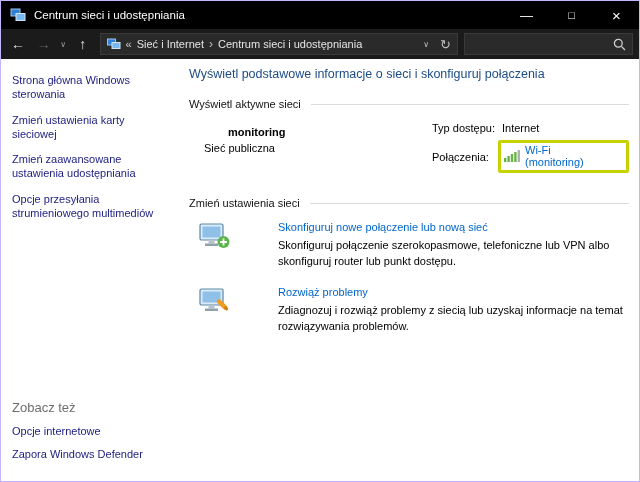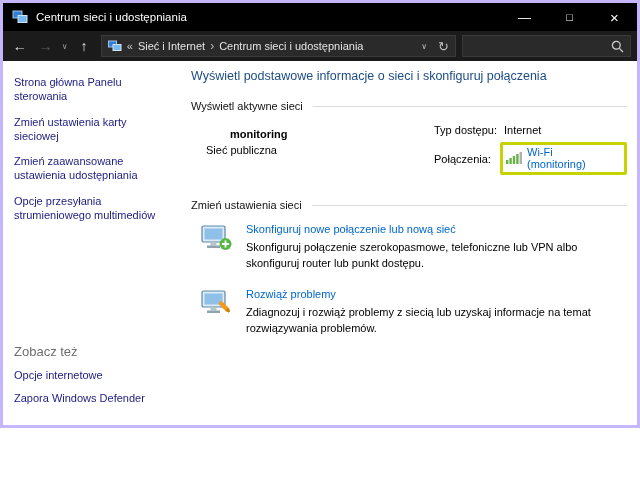--- a/index.html
+++ b/index.html
@@ -1,17 +1,17 @@
 <!DOCTYPE html>
 <html><head>
 <meta charset="utf-8">
 <style>
   * { margin:0; padding:0; box-sizing:border-box; }
   html,body { width:640px; height:482px; font-family:"Liberation Sans", sans-serif; background:#fff; }
-  .window { position:relative; width:640px; height:428px; border:3px solid #c4b5fd; background:#1d4ed8; overflow:hidden; }
+  .window { position:relative; width:640px; height:482px; border:1px solid #c4b5fd; background:#1d4ed8; overflow:hidden; }
 
   
   .titlebar { height:28px; background:#000; display:flex; align-items:center; color:#fff; }
   .app-icon { margin-left:9px; display:flex; align-items:center; }
   .titlebar .title { font-size:11.5px; margin-left:8px; white-space:nowrap; }
   .win-btns { margin-left:auto; display:flex; height:100%; }
   .win-btn { width:45px; height:100%; display:flex; align-items:center; justify-content:center; color:#fff; font-size:12px; cursor:default; }
   .win-btn.min { font-size:13px; }
   .win-btn.max { font-size:11px; }
   .win-btn.close { font-size:15px; }
@@ -51,21 +51,21 @@
   .net-row { display:flex; margin-left:15px; margin-bottom:18px; }
   .net-left { width:228px; flex:none; }
   .net-name { font-weight:bold; margin-top:4px; margin-bottom:4px;padding-left:24px; }
   .net-right { flex:1; }
   .kv { display:flex; align-items:center; margin-bottom:6px; }
   .k { width:70px; flex:none; }
   .highlight-box { display:inline-flex; align-items:center; gap:5px; border:3px solid #c6d300; border-radius:2px; padding:1px 15px 2px 3px; margin-left:-4px; }
 
   .link { color:#0066cc; text-decoration:none; cursor:pointer; }
 
-  .task { display:flex; margin-left:9px; margin-bottom:16px; margin-top:4px; }
+  .task { display:flex; margin-left:9px; margin-bottom:16px; margin-top:4px;gap:34px; }
   .task-icon { width:34px; flex:none; margin-right:12px; padding-top:1px; }
   .task-title { display:inline-block; margin-bottom:5px; }
   .task-desc { line-height:1.45; max-width:392px; }
 </style>
 </head>
 <body>
 
 <div class="window">
 
   <div class="titlebar">
@@ -113,21 +113,21 @@
           <circle cx="5.3" cy="5.3" r="3.9" fill="none" stroke="#cfcfcf" stroke-width="1.3"></circle>
           <line x1="8.4" y1="8.4" x2="12" y2="12" stroke="#cfcfcf" stroke-width="1.3"></line>
         </svg>
       </span>
     </div>
   </div>
 
   <div class="bodyrow">
 
     <div class="sidebar">
-      <div class="side-link">Strona główna Panelu sterowania</div>
+      <div class="side-link">Strona główna Windows sterowania</div>
       <div class="side-link">Zmień ustawienia karty sieciowej</div>
       <div class="side-link">Zmień zaawansowane ustawienia udostępniania</div>
       <div class="side-link">Opcje przesyłania strumieniowego multimediów</div>
 
       <div class="side-bottom">
         <div class="side-header">Zobacz też</div>
         <div class="side-link">Opcje internetowe</div>
         <div class="side-link">Zapora Windows Defender</div>
       </div>
     </div>

